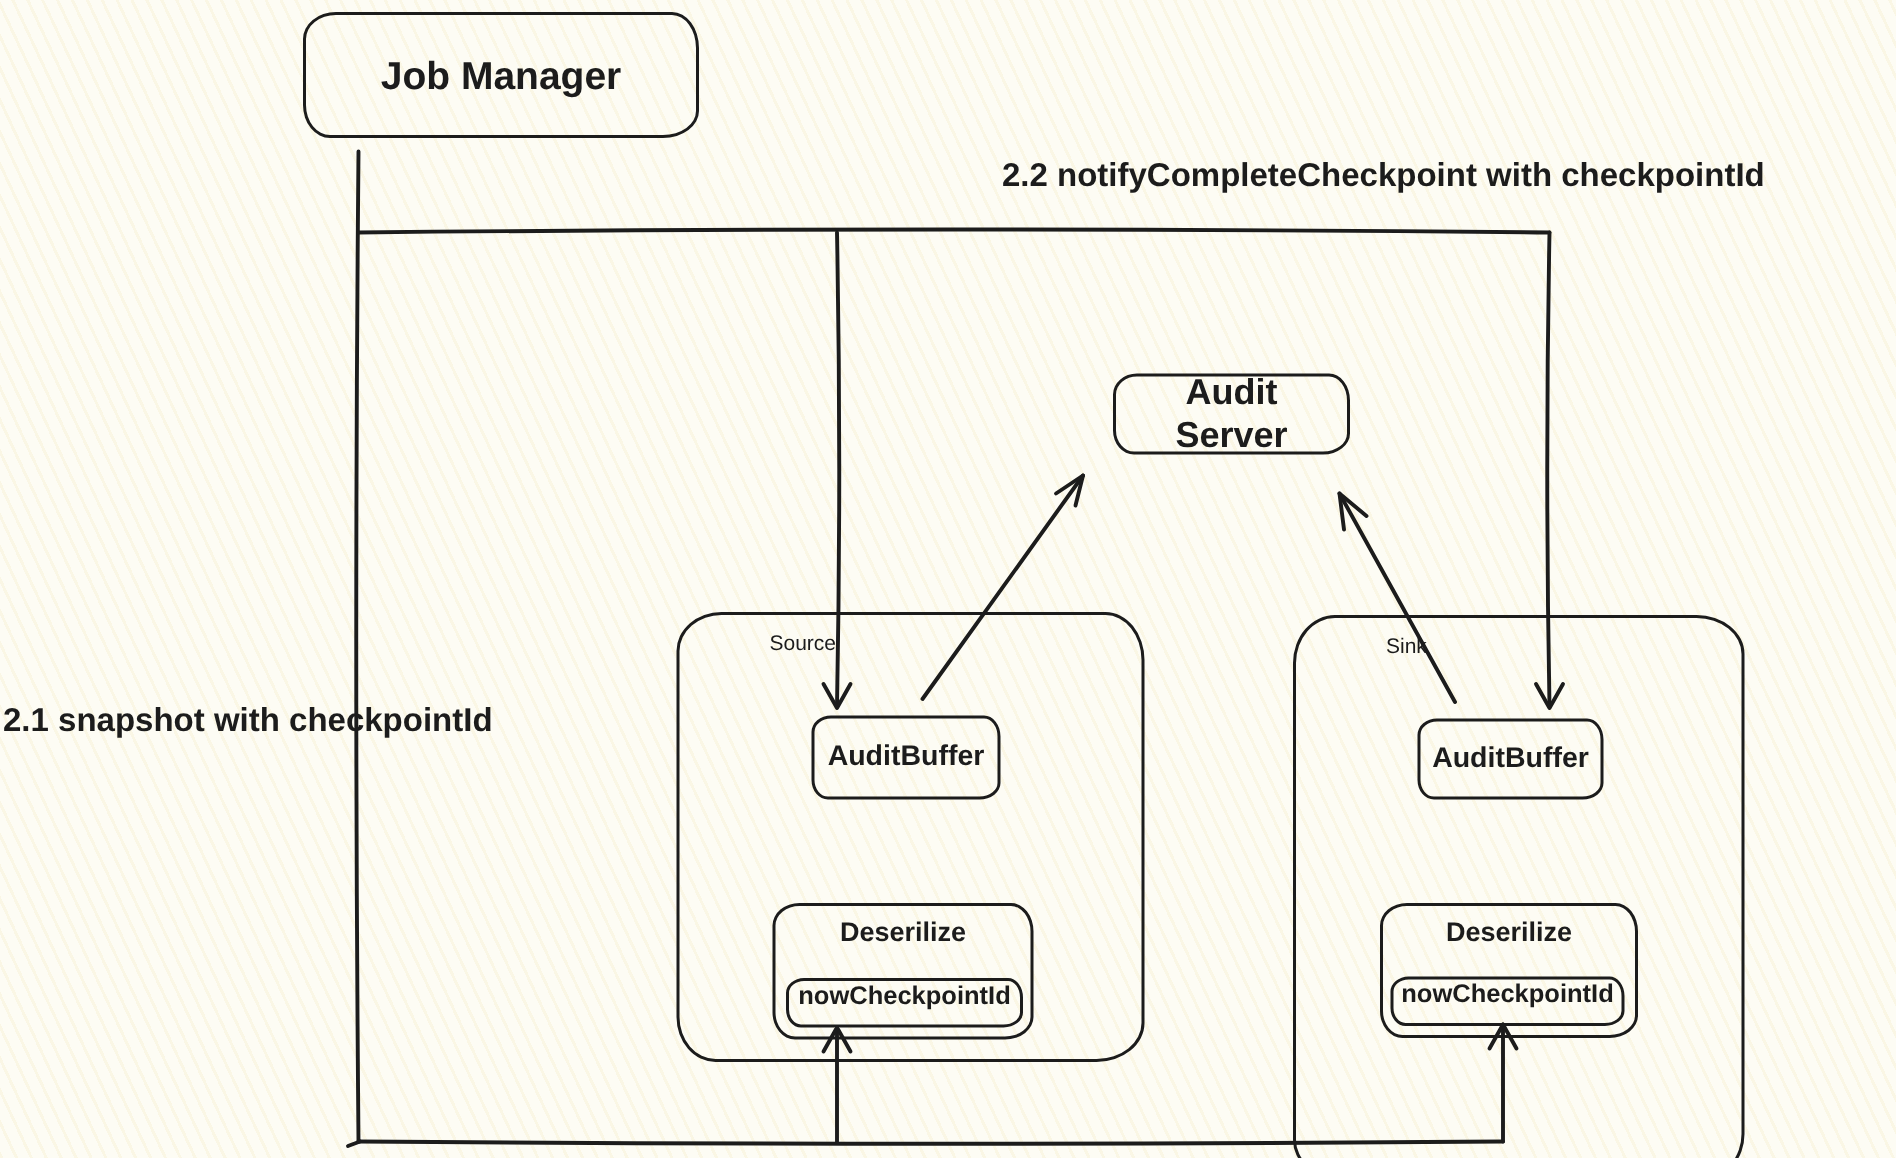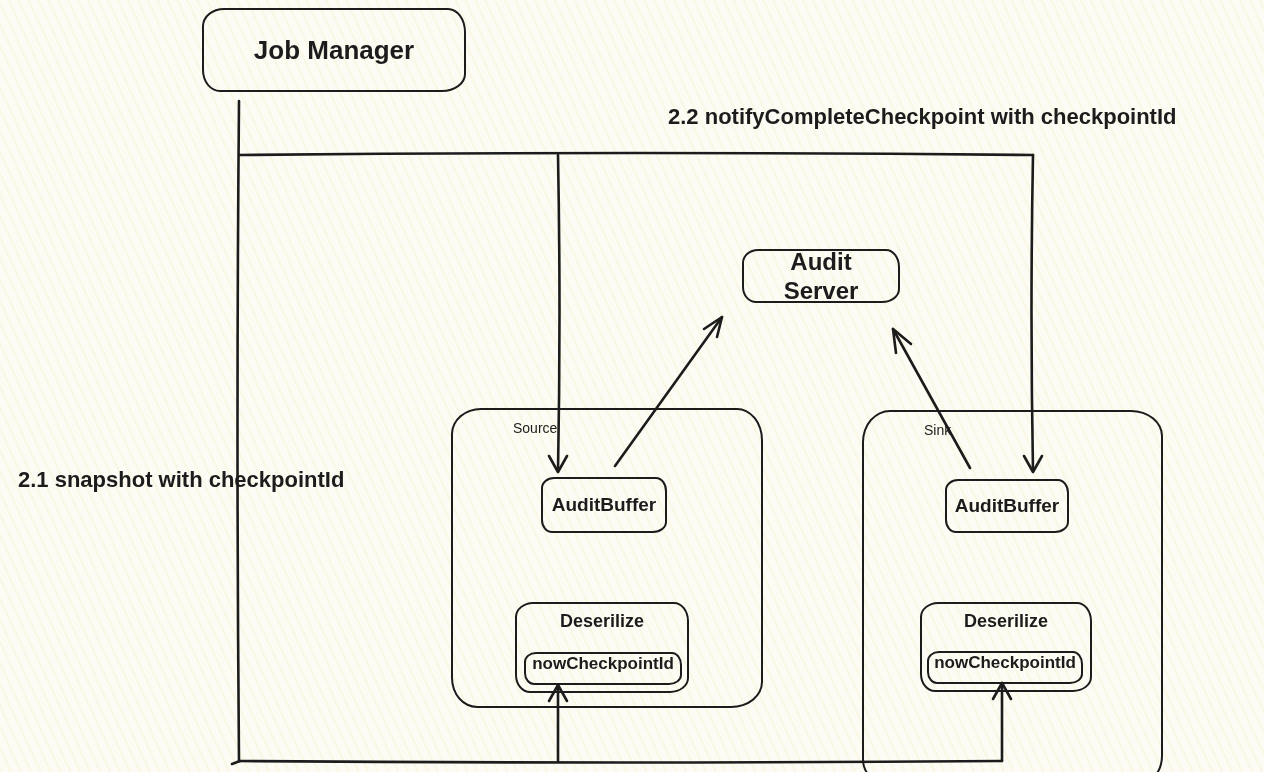--- a/index.html
+++ b/index.html
@@ -54,21 +54,21 @@
     position:absolute; border:2.2px solid var(--ink);
     display:flex; align-items:flex-start; justify-content:center;
     font-size:17px; font-weight:700;
     border-radius:12px 10px 13px 10px / 10px 13px 10px 12px;
   }
   .cp-source { left:7px; top:48px; width:158px; height:33px; }
   .cp-sink   { left:5px; top:47px; width:156px; height:33px; }
   .annotation {
     position:absolute; font-size:22px; font-weight:700; white-space:nowrap; line-height:30px;
   }
-  .ann-2-1 { left:18px;   top:465px; }
+  .ann-2-1 { left:2px;   top:465px; }
   .ann-2-2 { left:668px; top:102px; }
   .ann-2-3 { left:638px; top:347px; }
 </style>
 </head>
 <body>
 
 <div class="canvas">
 
   <svg class="edges" viewBox="0 0 1264 772" xmlns="http://www.w3.org/2000/svg">
     <g>

